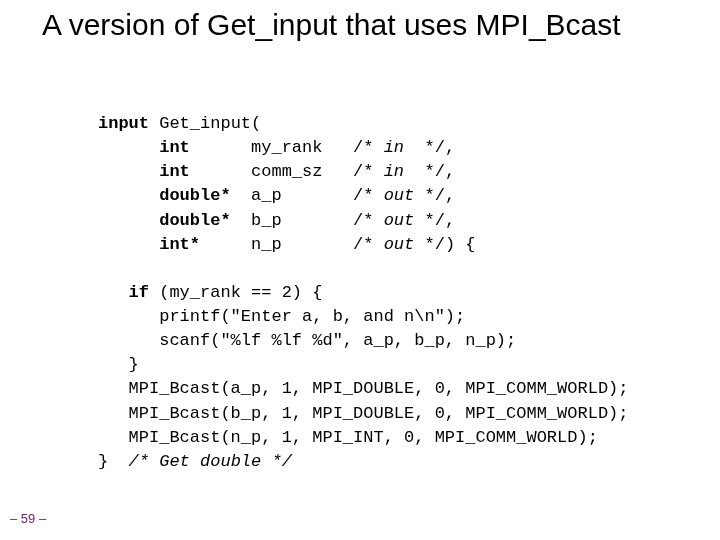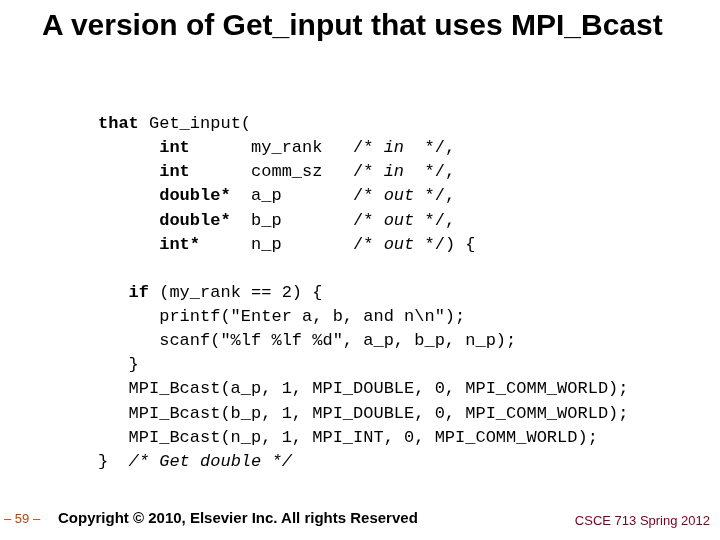--- a/index.html
+++ b/index.html
@@ -17,21 +17,21 @@
     height: 540px;
     position: relative;
     box-sizing: border-box;
   }
   .title {
     position: absolute;
     top: 8px;
     left: 42px;
     right: 20px;
     font-size: 30px;
-    font-weight: 700;
+    font-weight: 400;
     color: #000000;
     line-height: 1.1;
   }
   .code-block {
     position: absolute;
     top: 112px;
     left: 98px;
     font-family: "Courier New", Courier, monospace;
     font-size: 17px;
     color: #000000;
@@ -42,24 +42,24 @@
   .it { font-style: italic; }
   .footer {
     position: absolute;
     bottom: 14px;
     left: 0;
     right: 0;
     height: 24px;
   }
   .page-num {
     position: absolute;
-    left: 4px;
+    left: 10px;
     bottom: 0;
     font-size: 13px;
-    color: #c2410c;
+    color: #701a75;
   }
   .copyright {
     position: absolute;
     left: 58px;
     bottom: 0;
     font-size: 15px;
     font-weight: 700;
     color: #000000;
   }
   .course {
@@ -70,35 +70,33 @@
     color: #7a001f;
   }
 </style>
 </head>
 <body>
 
 <div class="slide">
 
   <div class="title">A version of Get_input that uses MPI_Bcast</div>
 
-  <div class="code-block"><span class="kw">that</span><span> Get_input(</span>
+  <div class="code-block"><span class="kw">input</span><span> Get_input(</span>
 <span class="kw">      int</span><span>      my_rank   </span><span>/* </span><span class="it">in</span><span>  */</span><span>,</span>
 <span class="kw">      int</span><span>      comm_sz   </span><span>/* </span><span class="it">in</span><span>  */</span><span>,</span>
 <span class="kw">      double*</span><span>  a_p       </span><span>/* </span><span class="it">out</span><span> */</span><span>,</span>
 <span class="kw">      double*</span><span>  b_p       </span><span>/* </span><span class="it">out</span><span> */</span><span>,</span>
 <span class="kw">      int*</span><span>     n_p       </span><span>/* </span><span class="it">out</span><span> */</span><span>) {</span>
 <span></span>
 <span class="kw">   if</span><span> (my_rank == 2) {</span>
 <span>      printf("Enter a, b, and n\n");</span>
 <span>      scanf("%lf %lf %d", a_p, b_p, n_p);</span>
 <span>   }</span>
 <span>   MPI_Bcast(a_p, 1, MPI_DOUBLE, 0, MPI_COMM_WORLD);</span>
 <span>   MPI_Bcast(b_p, 1, MPI_DOUBLE, 0, MPI_COMM_WORLD);</span>
 <span>   MPI_Bcast(n_p, 1, MPI_INT, 0, MPI_COMM_WORLD);</span>
 <span>}  </span><span class="it">/* Get double */</span></div>
 
   <div class="footer">
     <span class="page-num">– 59 –</span>
-    <span class="copyright">Copyright © 2010, Elsevier Inc. All rights Reserved</span>
-    <span class="course">CSCE 713 Spring 2012</span>
   </div>
 
 </div>
 
 </body></html>

